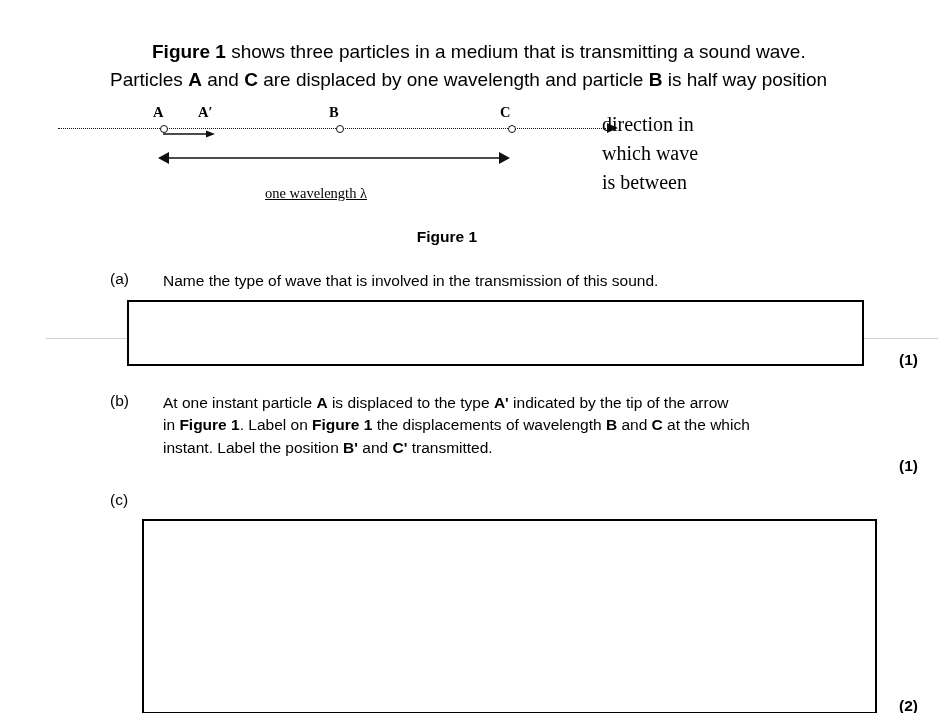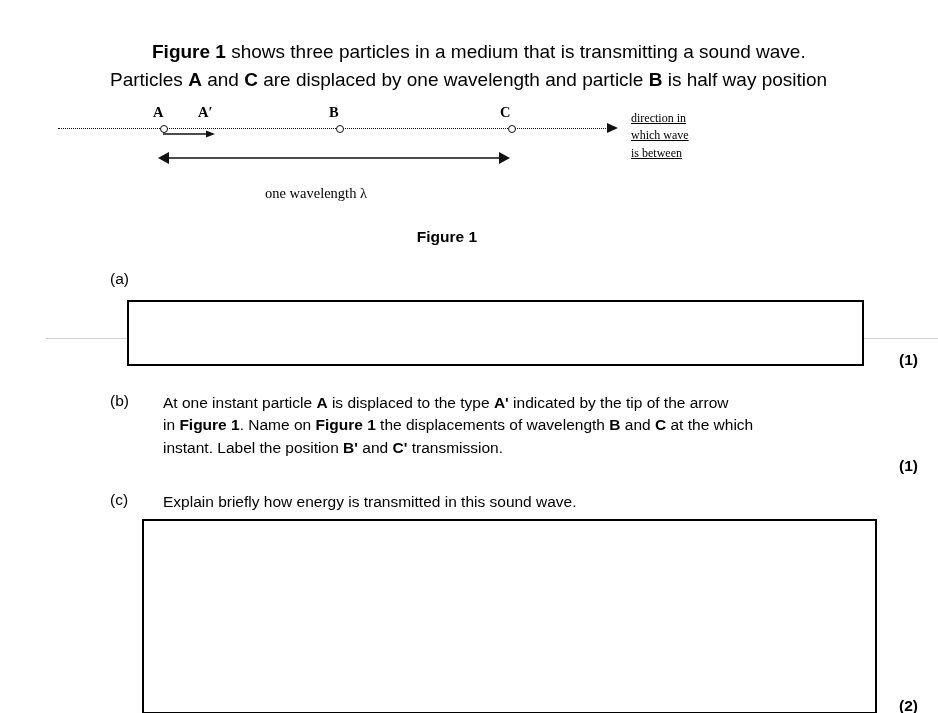--- a/index.html
+++ b/index.html
@@ -91,30 +91,30 @@
     top: 150px;
     width: 352px;
     height: 16px;
   }
   .wl-text {
     position: absolute;
     left: 265px;
     top: 185px;
     font-size: 14.5px;
     font-family: "Liberation Serif", serif;
+    text-decoration: underline;
   }
 
   .direction-text {
     position: absolute;
-    left: 631px;
+    left: 602px;
     top: 110px;
-    font-size: 12px;
+    font-size: 20px;
     line-height: 1.45;
     font-family: "Liberation Serif", serif;
-    text-decoration: underline;
   }
 
   .figure-caption {
     position: absolute;
     left: 0;
     top: 228px;
     width: 894px;
     text-align: center;
     font-size: 15.5px;
     font-weight: bold;
@@ -208,31 +208,31 @@
     <div class="direction-text">
       <span>direction in</span><br>
       <span>which wave</span><br>
       <span>is between</span>
     </div>
 
     <div class="figure-caption">Figure 1</div>
   </div>
 
   <div class="q-letter qa">(a)</div>
+  <div class="q-text qa">Name the type of wave that is involved in the transmission of this sound.</div>
   <div class="hairline left-seg"></div>
   <div class="hairline right-seg"></div>
   <div class="answer-box box-a"></div>
   <div class="marks marks-a">(1)</div>
 
   <div class="q-letter qb">(b)</div>
   <div class="q-text qb">
     <span>At one instant particle </span><b>A</b><span> is displaced to the type </span><b>A'</b><span> indicated by the tip of the arrow</span><br>
-    <span>in </span><b>Figure 1</b><span>. Name on </span><b>Figure 1</b><span> the displacements of wavelength </span><b>B</b><span> and </span><b>C</b><span> at the which</span><br>
-    <span>instant. Label the position </span><b>B'</b><span> and </span><b>C'</b><span> transmission.</span>
+    <span>in </span><b>Figure 1</b><span>. Label on </span><b>Figure 1</b><span> the displacements of wavelength </span><b>B</b><span> and </span><b>C</b><span> at the which</span><br>
+    <span>instant. Label the position </span><b>B'</b><span> and </span><b>C'</b><span> transmitted.</span>
   </div>
   <div class="marks marks-b">(1)</div>
 
   <div class="q-letter qc">(c)</div>
-  <div class="q-text qc">Explain briefly how energy is transmitted in this sound wave.</div>
   <div class="answer-box box-c"></div>
   <div class="marks marks-c">(2)</div>
 
 </div>
 
 </body></html>

